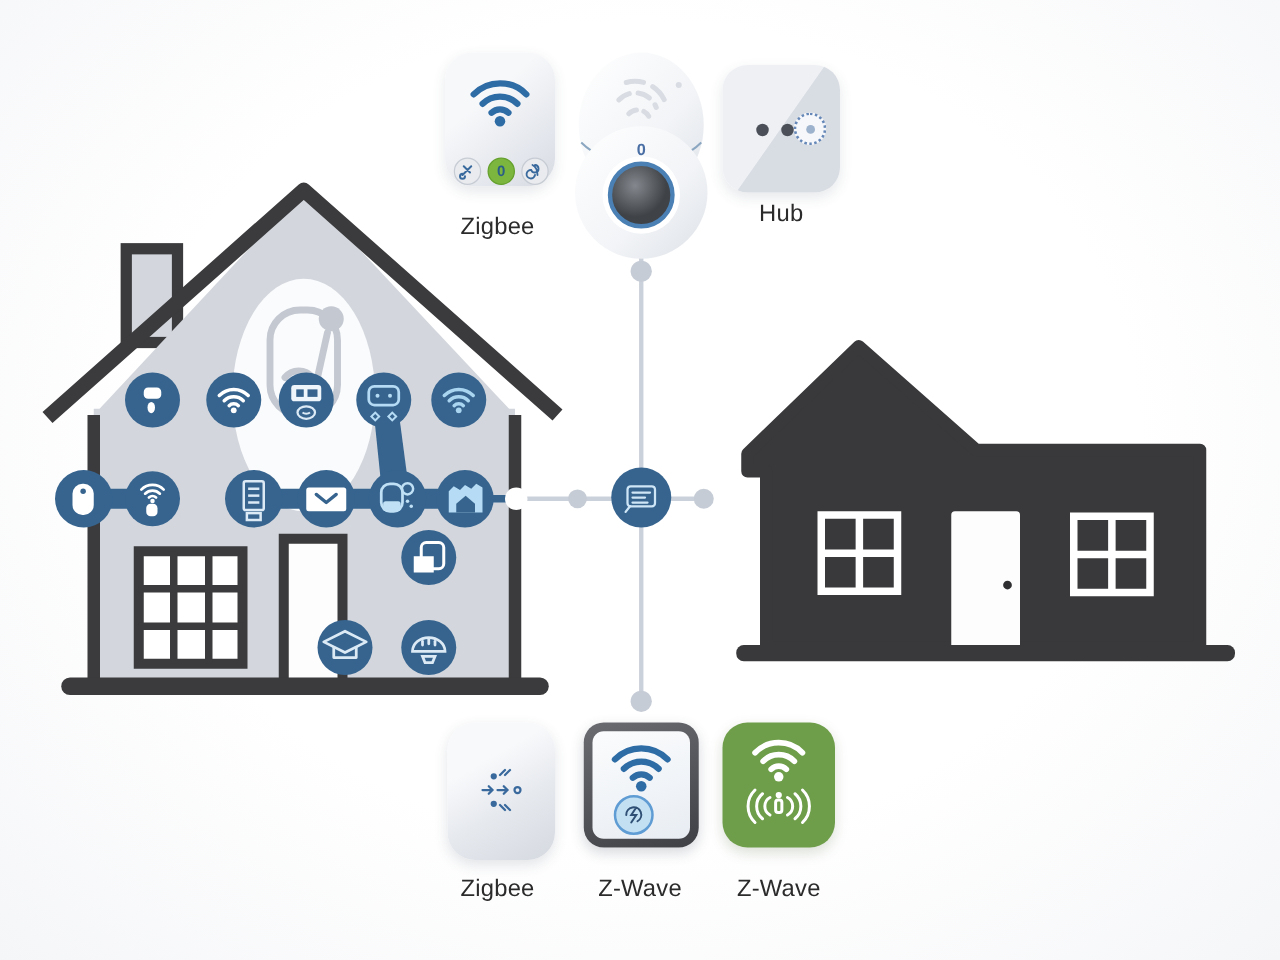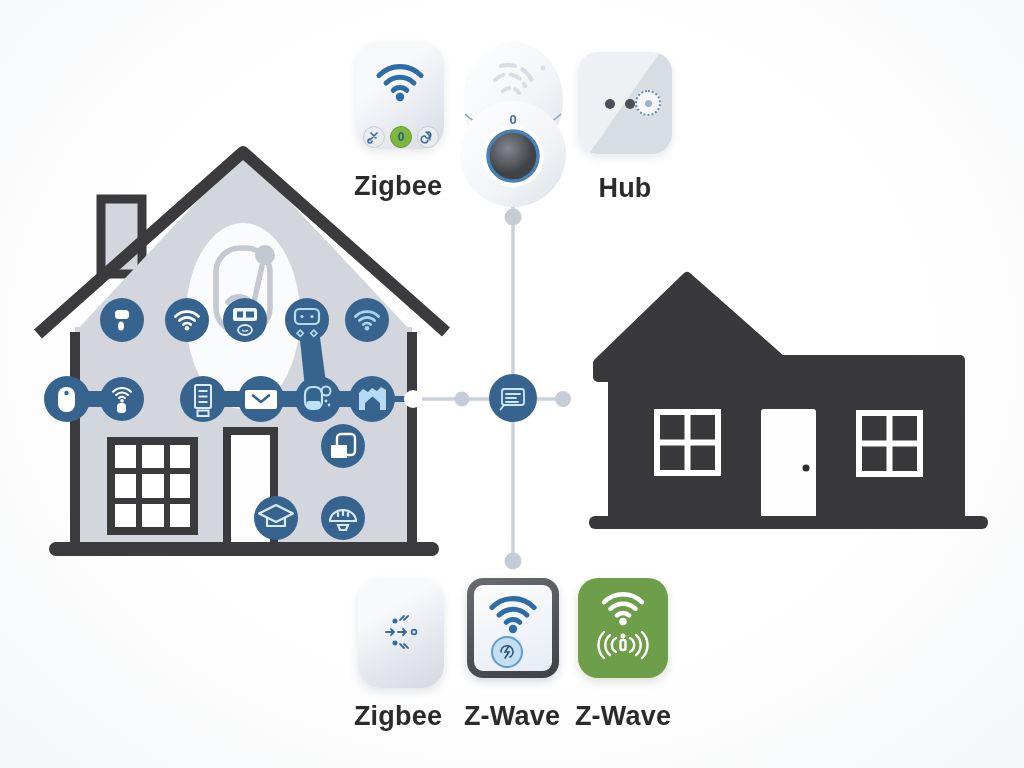--- a/index.html
+++ b/index.html
@@ -4,21 +4,21 @@
 <style>
   html,body{margin:0;padding:0;background:#fff;}
   #stage{
     position:relative;width:1024px;height:768px;overflow:hidden;
     font-family:"Liberation Sans",sans-serif;
     background:radial-gradient(ellipse at 50% 45%, #ffffff 55%, #f5f6f8 100%);
   }
   .abs{position:absolute;}
   .label{
     position:absolute;transform:translateX(-50%);
-    font-size:27px;font-weight:700;color:#2b2b2b;letter-spacing:.2px;
+    font-size:19px;font-weight:400;color:#2b2b2b;letter-spacing:.2px;
     white-space:nowrap;
   }
   
   .dev-zigbee-top{
     left:356px;top:42px;width:88px;height:107px;border-radius:22px;
     background:linear-gradient(140deg,#f7f8fa 35%,#e3e6ec 75%,#d7dbe2);
     box-shadow:0 4px 10px rgba(60,70,90,.12);
   }
   .zb-btn{position:absolute;border-radius:50%;width:20px;height:20px;top:84px;}
   .zb-btn.gray{background:#e9ebef;border:1px solid #c7ccd4;}
@@ -317,21 +317,21 @@
 
   <div class="abs dev-hub">
     <div class="hub-dot" style="left:27px"></div>
     <div class="hub-dot" style="left:47px"></div>
     <div class="hub-dial">
       <div class="hub-dial-center"></div>
     </div>
   </div>
 
   <div class="label" style="left:398px;top:171px">Zigbee</div>
-  <div class="label" style="left:625px;top:173px">Hub</div>
+  <div class="label" style="left:625px;top:161px">Hub</div>
 
   <div class="abs dev-zigbee-bot">
     <svg width="46" height="42">
       <g stroke="#3a6a9d" stroke-width="1.8" fill="none" stroke-linecap="round">
         <path d="M22 8 l4 -4 m0 4 l4 -4"></path>
         <path d="M8 20 h8 m-3 -3 l3 3 l-3 3"></path>
         <path d="M20 20 h8 m-3 -3 l3 3 l-3 3"></path>
         <path d="M22 32 l4 4 m0 -4 l4 4"></path>
         <circle cx="36" cy="20" r="2.4"></circle>
         <circle cx="17" cy="9" r="1.6" fill="#3a6a9d"></circle>

